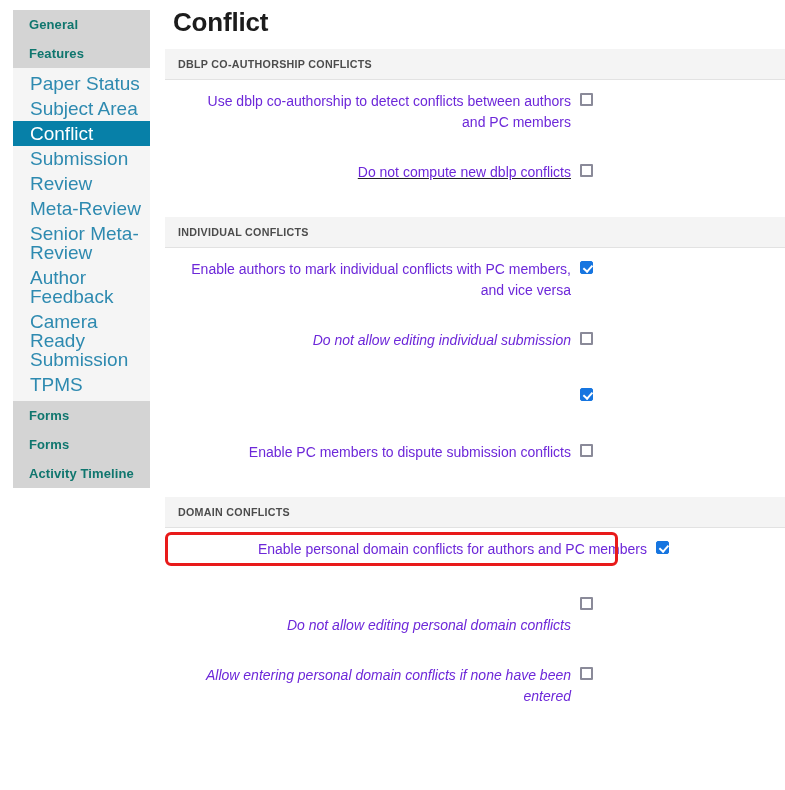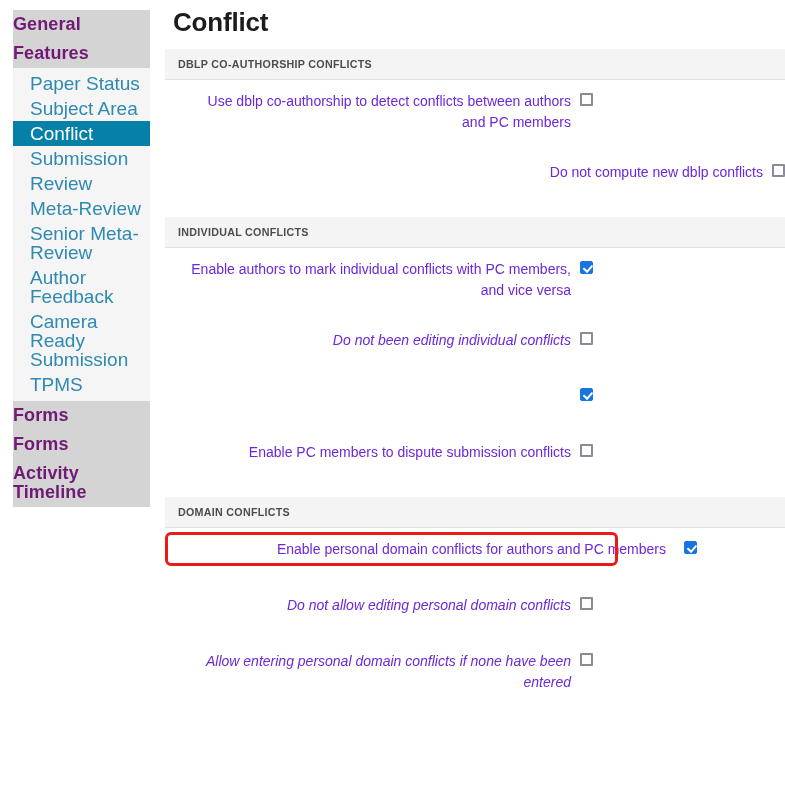--- a/index.html
+++ b/index.html
@@ -20,24 +20,24 @@
   #sidebar {
     position: absolute;
     left: 13px;
     top: 10px;
     width: 137px;
     background: #d4d4d4;
     padding: 0;
     box-sizing: border-box;
   }
   .nav-group-header {
-    font-size: 18px;
+    font-size: 13px;
     font-weight: bold;
-    color: #701a75;
-    padding: 5px 0 5px 0;
+    color: #0f766e;
+    padding: 5px 0 5px 16px;
     line-height: 19px;
     background: #d4d4d4;
     letter-spacing: 0.1px;
   }
   .nav-sublist {
     background: #f5f5f5;
     padding: 3px 0 4px 0;
   }
   .nav-sub-item {
     font-size: 19px;
@@ -182,68 +182,68 @@
       <div class="section-band">
         <div class="section-band-label">DBLP CO-AUTHORSHIP CONFLICTS</div>
       </div>
       <div class="section-rows" style="padding-top: 10px; position: relative;">
         <div class="pref-row" style="margin-bottom: 28px; padding-right: 192px;">
           <div class="pref-label" style="width: 390px;">Use dblp co-authorship to detect conflicts between authors and PC members</div>
           <div class="pref-check">
             <div class="cb off" role="checkbox" aria-checked="false"></div>
           </div>
         </div>
-        <div class="pref-row" style="margin-bottom: 28px; ">
+        <div class="pref-row" style="margin-bottom: 28px; padding-right: 192px; text-decoration: underline;">
           <div class="pref-label" style="width: 390px;">Do not compute new dblp conflicts</div>
           <div class="pref-check">
             <div class="cb off" role="checkbox" aria-checked="false"></div>
           </div>
         </div>
       </div>
       <div class="section-band">
         <div class="section-band-label">INDIVIDUAL CONFLICTS</div>
       </div>
       <div class="section-rows" style="padding-top: 10px; position: relative;">
         <div class="pref-row" style="margin-bottom: 28px; padding-right: 192px;">
           <div class="pref-label" style="width: 385px;">Enable authors to mark individual conflicts with PC members, and vice versa</div>
           <div class="pref-check">
             <div class="cb on" role="checkbox" aria-checked="true"></div>
           </div>
         </div>
         <div class="pref-row" style="margin-bottom: 28px; padding-right: 192px;">
-          <div class="pref-label italic" style="width: 385px;">Do not been editing individual conflicts</div>
+          <div class="pref-label italic" style="width: 385px;">Do not allow editing individual submission</div>
           <div class="pref-check">
             <div class="cb off" role="checkbox" aria-checked="false"></div>
           </div>
         </div>
         <div class="pref-row" style="margin-bottom: 28px; padding-right: 192px;">
           <div class="pref-check">
             <div class="cb on" role="checkbox" aria-checked="true"></div>
           </div>
         </div>
         <div class="pref-row" style="margin-bottom: 28px; padding-right: 192px;">
           <div class="pref-label" style="width: 400px;">Enable PC members to dispute submission conflicts</div>
           <div class="pref-check">
             <div class="cb off" role="checkbox" aria-checked="false"></div>
           </div>
         </div>
       </div>
       <div class="section-band">
         <div class="section-band-label">DOMAIN CONFLICTS</div>
       </div>
       <div class="section-rows" style="padding-top: 10px; position: relative;">
-        <div class="pref-row" style="margin-bottom: 28px; padding-right: 88px; position: relative; gap: 9px;">
+        <div class="pref-row" style="margin-bottom: 28px; padding-right: 116px; position: relative;">
           <div class="pref-label" style="width: 400px;">Enable personal domain conflicts for authors and PC members</div>
           <div class="pref-check">
             <div class="cb on" role="checkbox" aria-checked="true"></div>
           </div>
           <div class="highlight-box" style="top: -6px; height: 34px; left: 0px;"></div>
         </div>
         <div class="pref-row" style="margin-bottom: 28px; padding-right: 192px;">
-          <div class="pref-label italic" style="width: 400px;">Do not allow editing personal domain conflicts</div>
+          <div class="pref-label italic" style="width: 400px; margin-top: 20px;">Do not allow editing personal domain conflicts</div>
           <div class="pref-check">
             <div class="cb off" role="checkbox" aria-checked="false"></div>
           </div>
         </div>
         <div class="pref-row" style="margin-bottom: 28px; padding-right: 192px;">
           <div class="pref-label italic" style="width: 385px;">Allow entering personal domain conflicts if none have been entered</div>
           <div class="pref-check">
             <div class="cb off" role="checkbox" aria-checked="false"></div>
           </div>
         </div>

